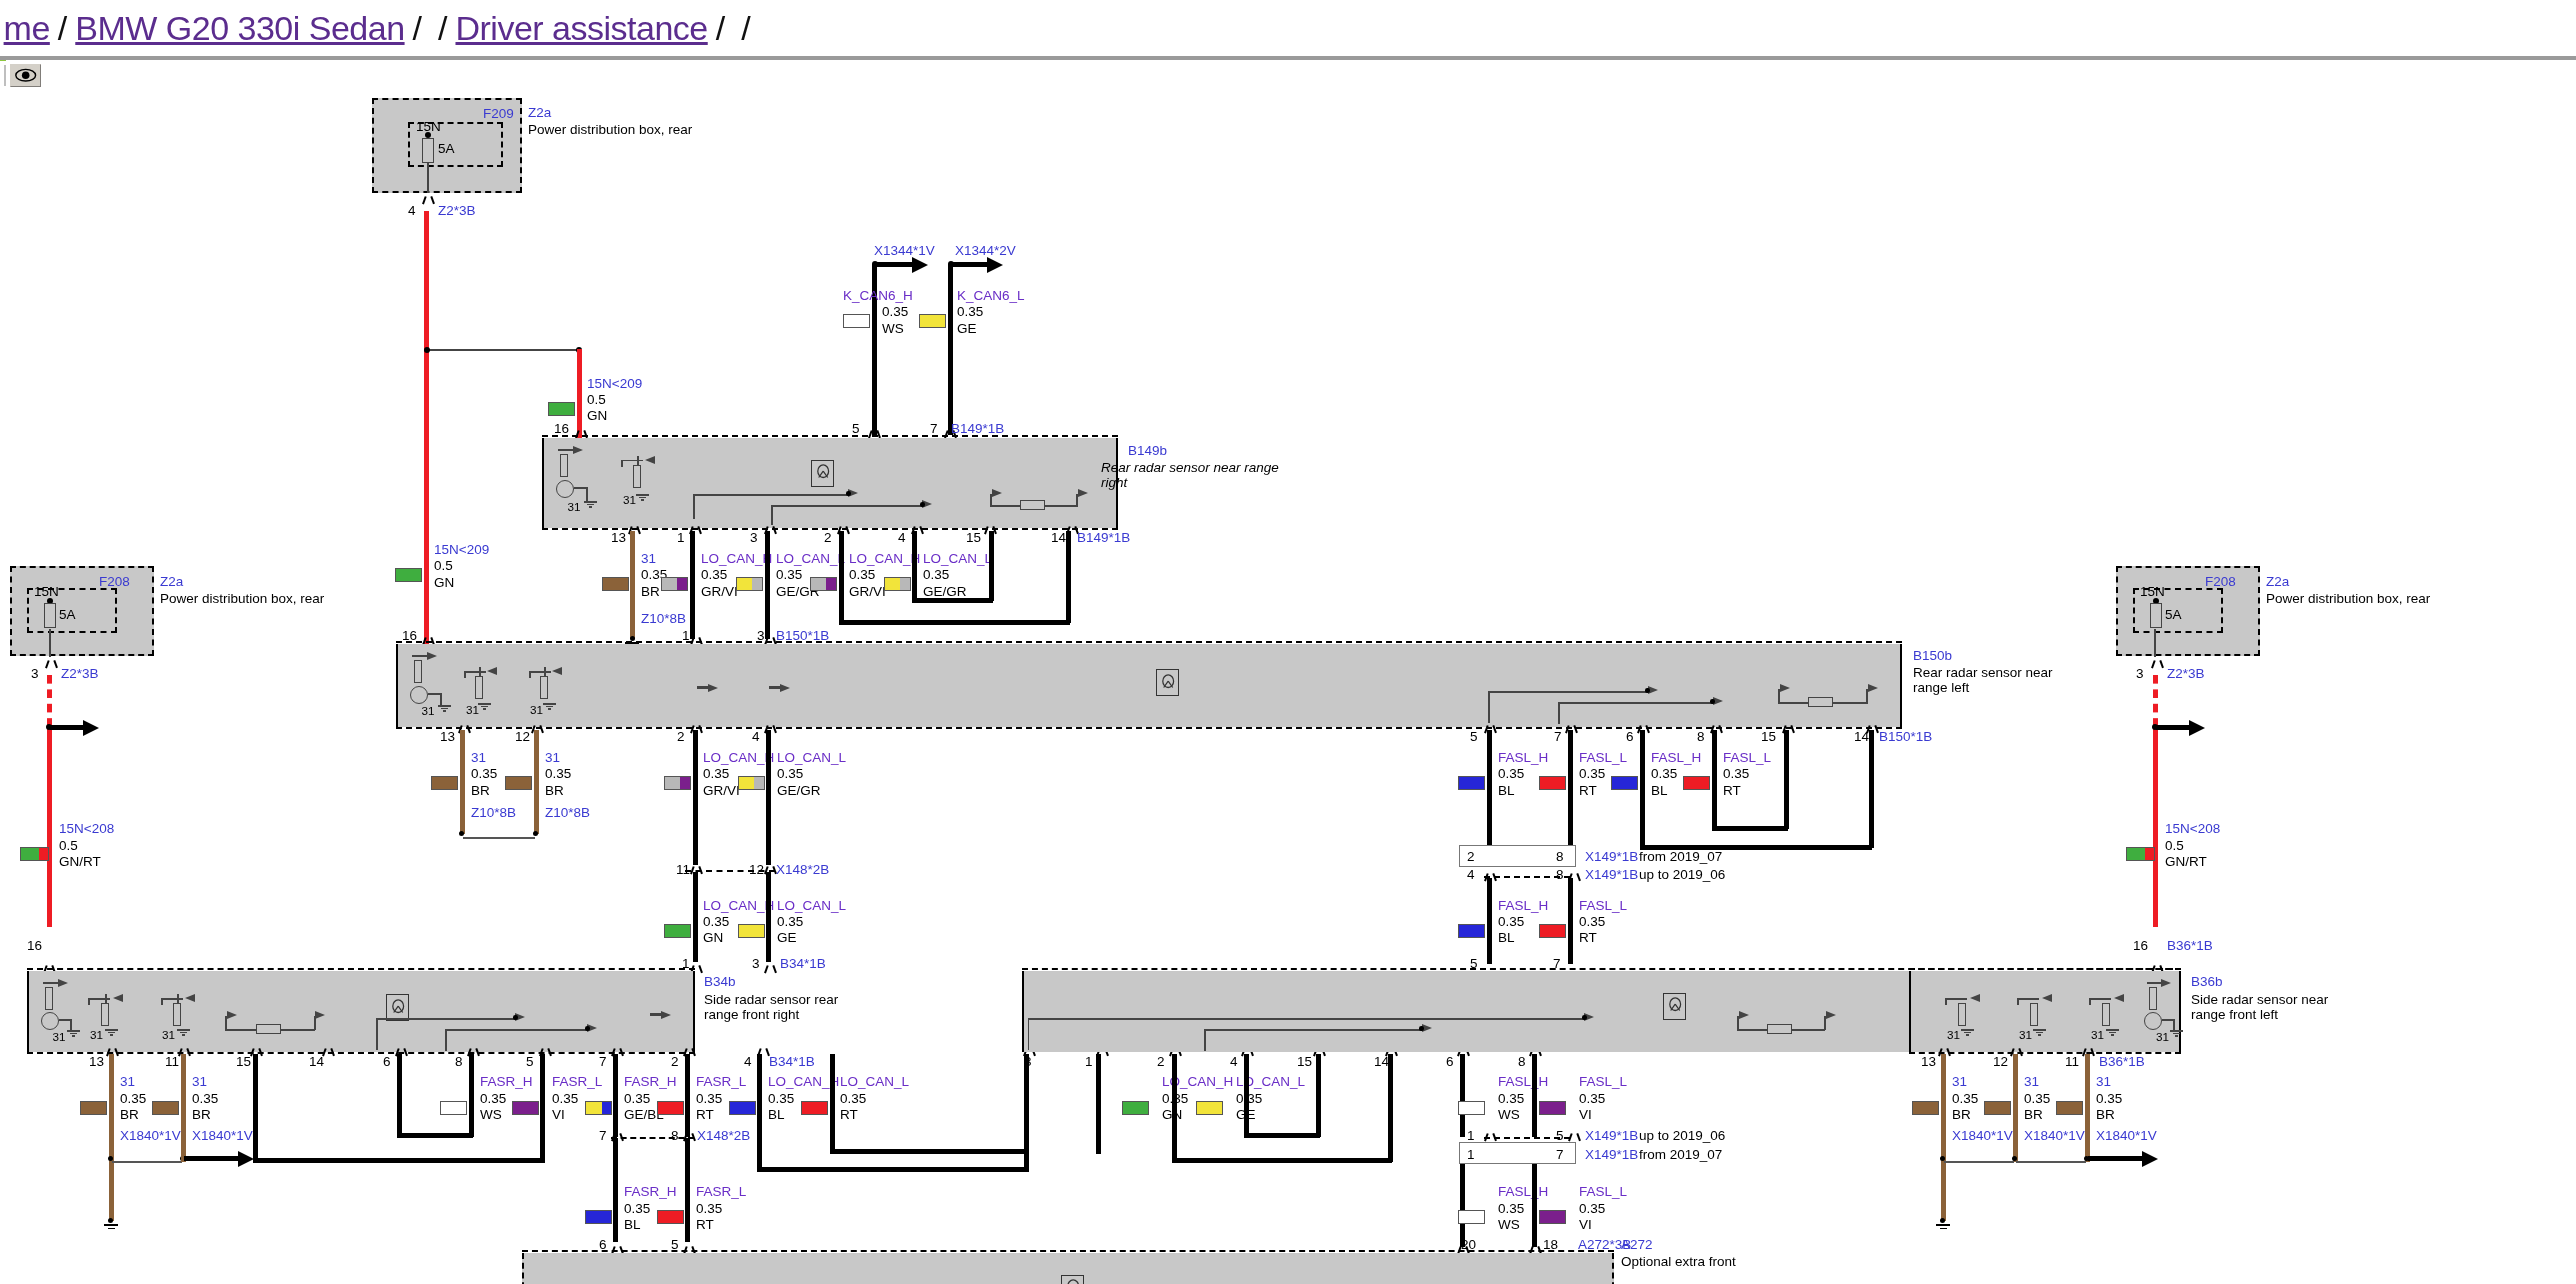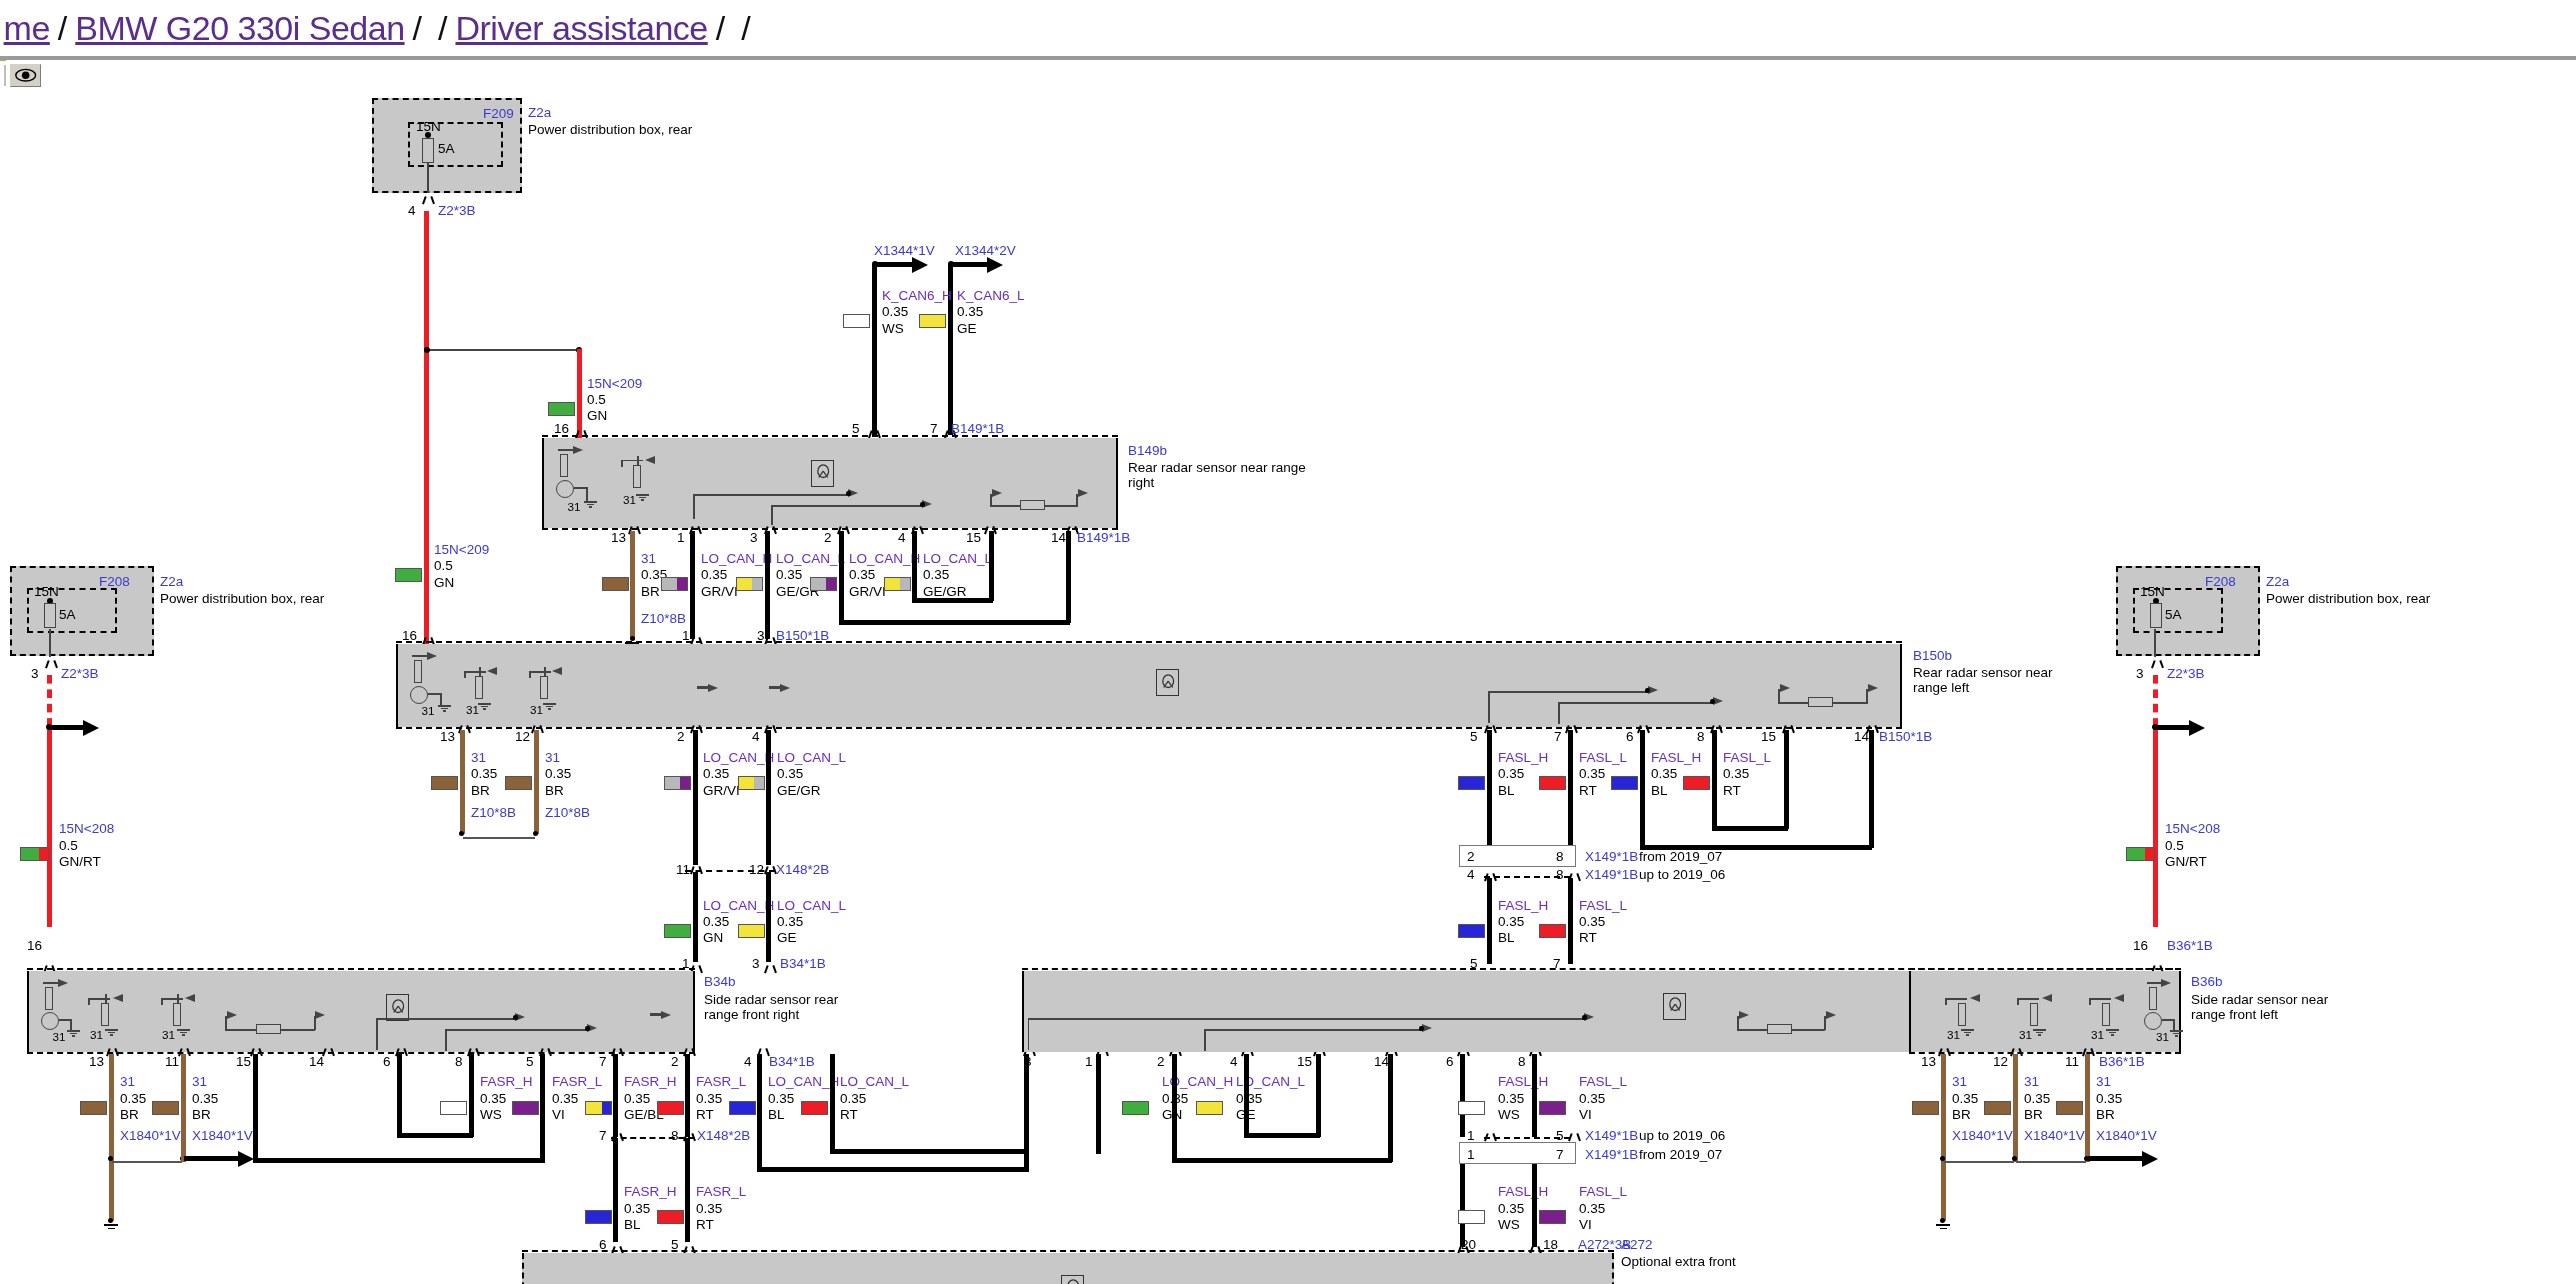--- a/index.html
+++ b/index.html
@@ -223,21 +223,21 @@
   <div class="lbl blue" style="left:955px; top:153px;">X1344*2V</div>
   <div class="dot" style="left:872px; top:171px;"></div>
   <div class="arrowbar" style="left:875px; top:172px; width:38px;"></div>
   <div class="arrow-r" style="left:912px; top:167px;"></div>
   <div class="dot" style="left:948px; top:171px;"></div>
   <div class="arrowbar" style="left:951px; top:172px; width:38px;"></div>
   <div class="arrow-r" style="left:987px; top:167px;"></div>
   <div class="w v w-black" style="left:872px; top:174px; width:4.5px; height:171px;"></div>
   <div class="w v w-black" style="left:948px; top:174px; width:4.5px; height:171px;"></div>
 
-  <div class="lbl sig" style="left:882px; top:198px;">K_CAN6_H</div>
+  <div class="lbl sig" style="left:843px; top:198px;">K_CAN6_H</div>
   <div class="lbl" style="left:882px; top:214px;">0.35</div>
   <div class="lbl" style="left:882px; top:231px;">WS</div>
   <div class="chip" style="left:843px; top:224px; width:27px;">
       <span style="background:#ffffff; width:100%"></span>
     </div>
 
   <div class="lbl sig" style="left:957px; top:198px;">K_CAN6_L</div>
   <div class="lbl" style="left:957px; top:214px;">0.35</div>
   <div class="lbl" style="left:957px; top:231px;">GE</div>
   <div class="chip" style="left:919px; top:224px; width:27px;">
@@ -294,21 +294,21 @@
     <div class="dot" style="left:376px; top:64px; width:4.5px; height:4.5px;"></div>
     <div class="w-thinlinev" style="position:absolute; left:446px; top:56px; height:12.6px; background:#444;"></div>
     <div class="arrow-r sm" style="left:448px; top:51px;"></div>
     <div class="w-thinline" style="position:absolute; left:446px; top:67px; width:88px; background:#444;"></div>
     <div class="res" style="left:476px; top:62px; width:25px; height:10px;"></div>
     <div class="w-thinlinev" style="position:absolute; left:532px; top:56px; height:12.6px; background:#444;"></div>
     <div class="arrow-r sm" style="left:534px; top:51px;"></div>
   </div>
 
   <div class="lbl blue" style="left:1128px; top:353px;">B149b</div>
-  <div class="lbl" style="left:1128px; top:370px; width:180px; white-space:normal;">Rear radar sensor near range right</div>
+  <div class="lbl" style="left:1101px; top:370px; width:180px; white-space:normal;font-style:italic;">Rear radar sensor near range right</div>
 
   <div class="connrow" style="left:542px; top:438px; width:576px;"></div>
   <div class="lbl" style="left:611px; top:440px;">13</div>
   <div class="conn-y" style="left:628px; top:436px;"></div>
   <div class="lbl" style="left:677px; top:440px;">1</div>
   <div class="conn-y" style="left:689px; top:436px;"></div>
   <div class="lbl" style="left:750px; top:440px;">3</div>
   <div class="conn-y" style="left:764px; top:436px;"></div>
   <div class="lbl" style="left:824px; top:440px;">2</div>
   <div class="conn-y" style="left:837px; top:436px;"></div>

